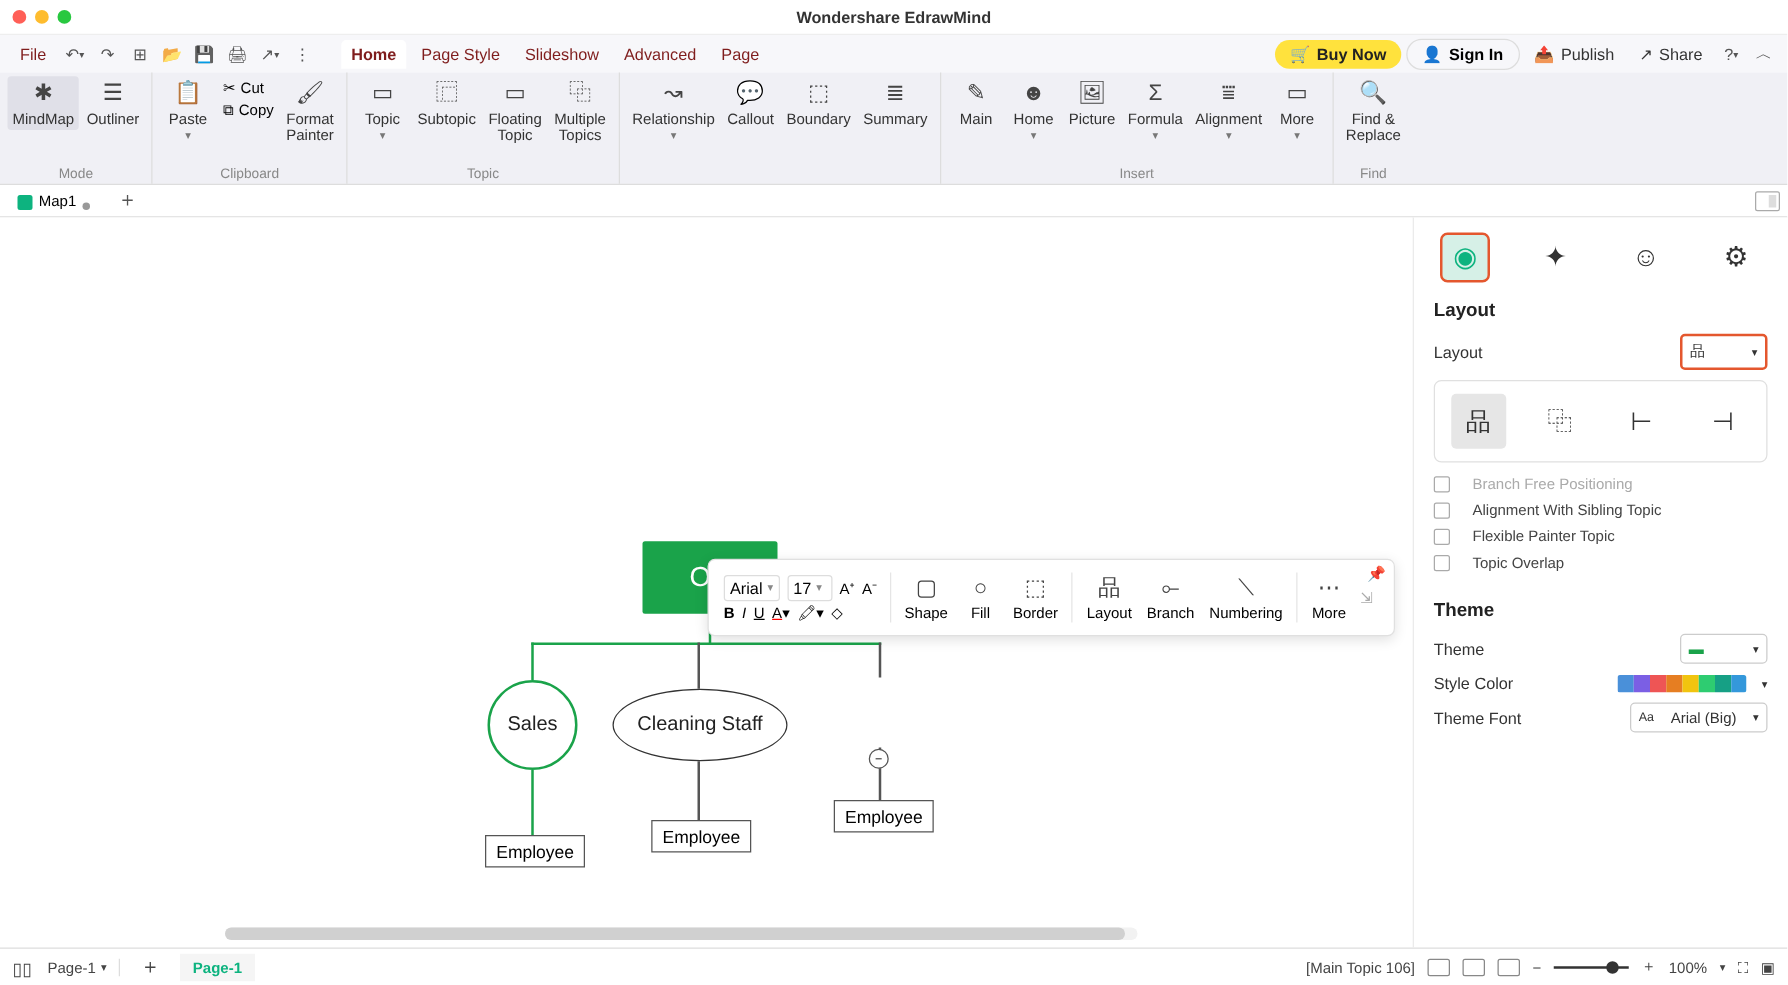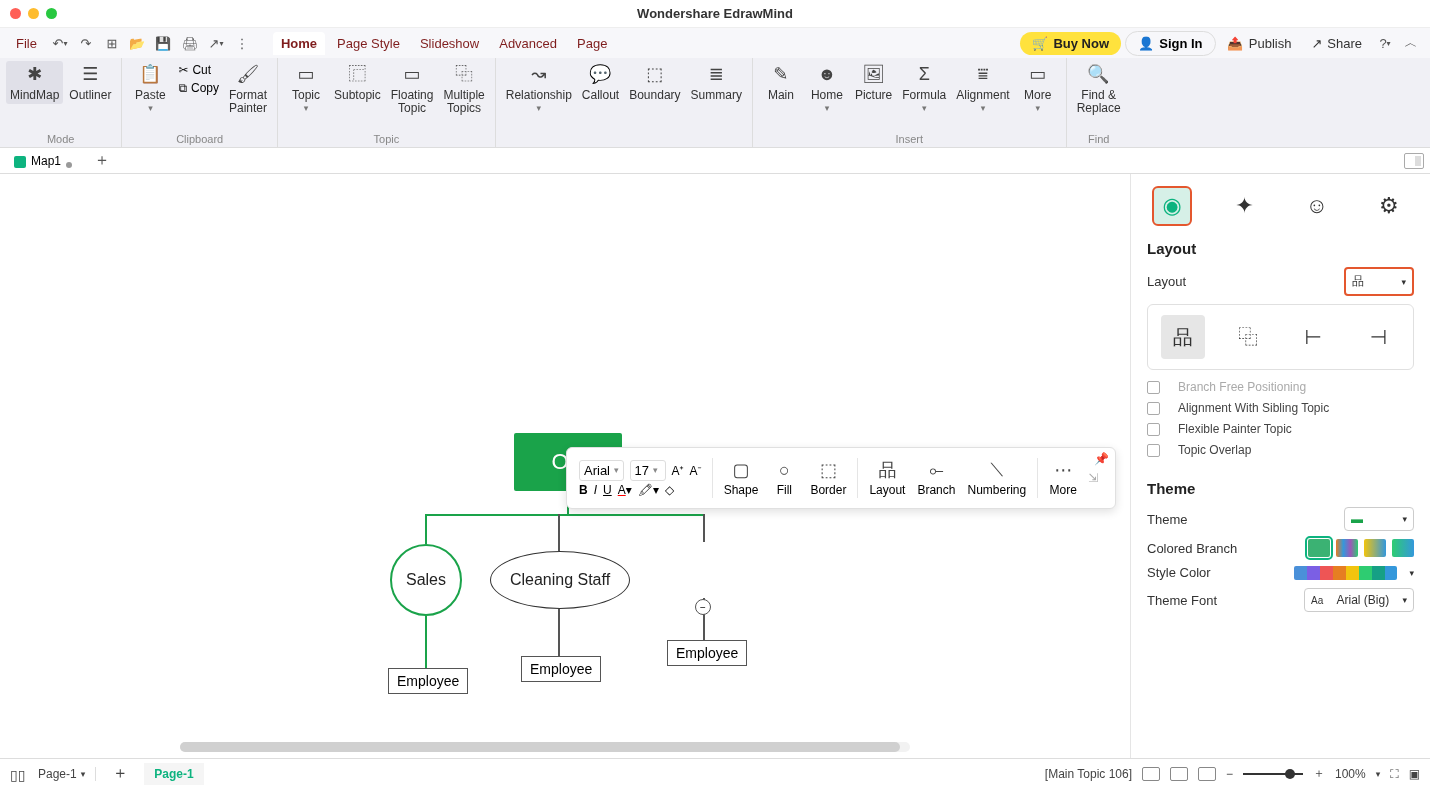--- a/index.html
+++ b/index.html
@@ -445,29 +445,20 @@
     <div class="sp-section">
       <div class="sp-hdr">Theme</div>
       <div class="sp-row">
         <span>Theme</span>
         <div class="sp-sel-box">
           <span style="color:#1aa34a">▬</span>
             <span style="font-size:9px">▾</span>
         </div>
       </div>
       <div class="sp-row">
-        <span>Colored Branch</span>
-        <div class="cb-row">
-          <span class="cb-swatch cb-sel" style="background:linear-gradient(#3bb273,#3bb273)"></span>
-          <span class="cb-swatch" style="background:linear-gradient(90deg,#e67e22,#3498db,#9b59b6,#2ecc71)"></span>
-          <span class="cb-swatch" style="background:linear-gradient(90deg,#f1c40f,#3498db)"></span>
-          <span class="cb-swatch" style="background:linear-gradient(90deg,#2ecc71,#3498db)"></span>
-        </div>
-      </div>
-      <div class="sp-row">
         <span>Style Color</span>
         <div style="display:flex;align-items:center;gap:6px;flex:0 0 120px">
           <div class="color-strip">
             <span style="background:#4a90d9"></span>
               <span style="background:#7b5fe4"></span>
               <span style="background:#e55"></span>
             <span style="background:#e67e22"></span>
               <span style="background:#f1c40f"></span>
               <span style="background:#2ecc71"></span>
             <span style="background:#16a085"></span>

